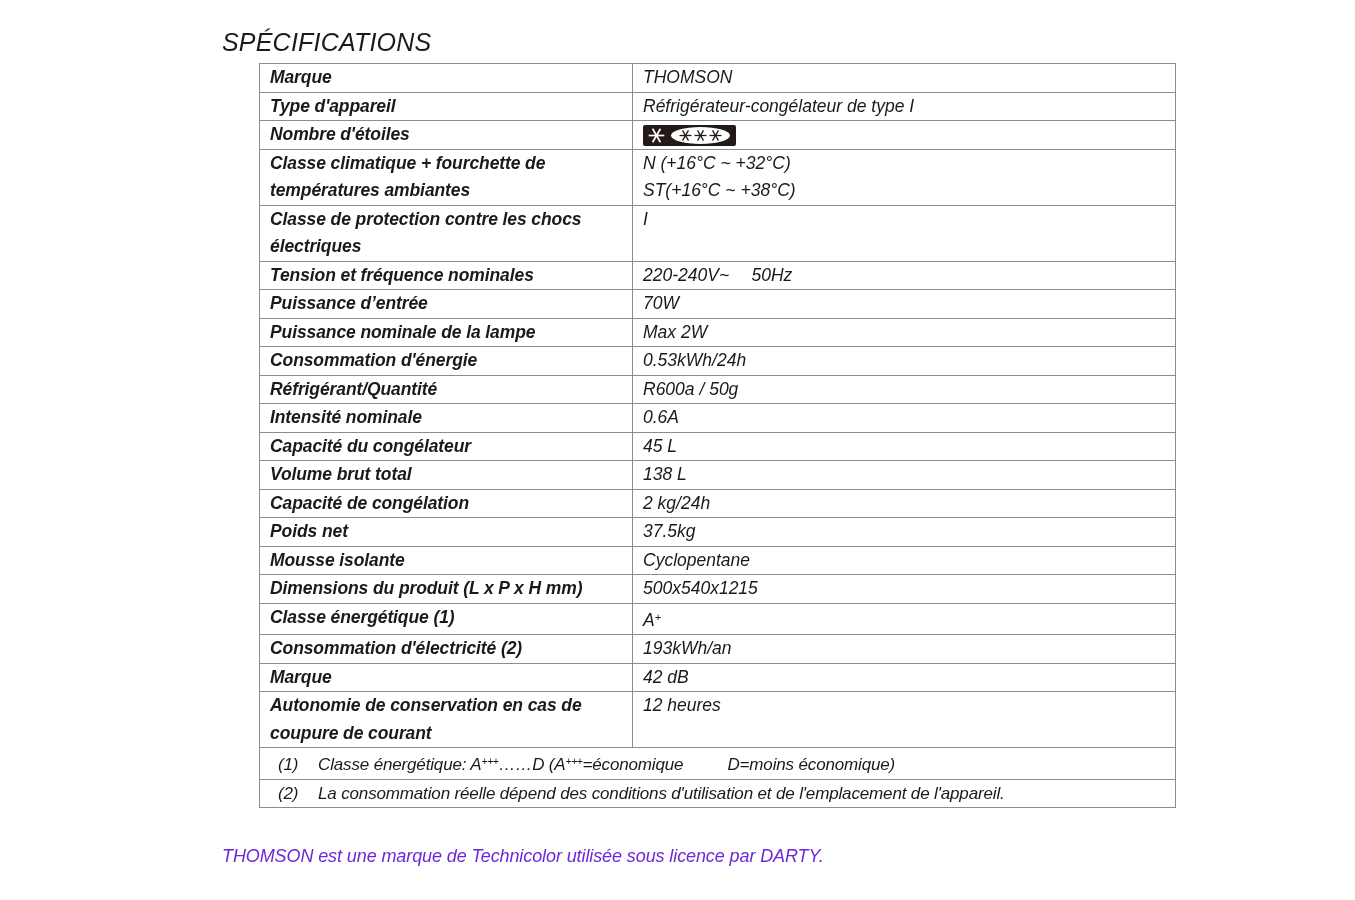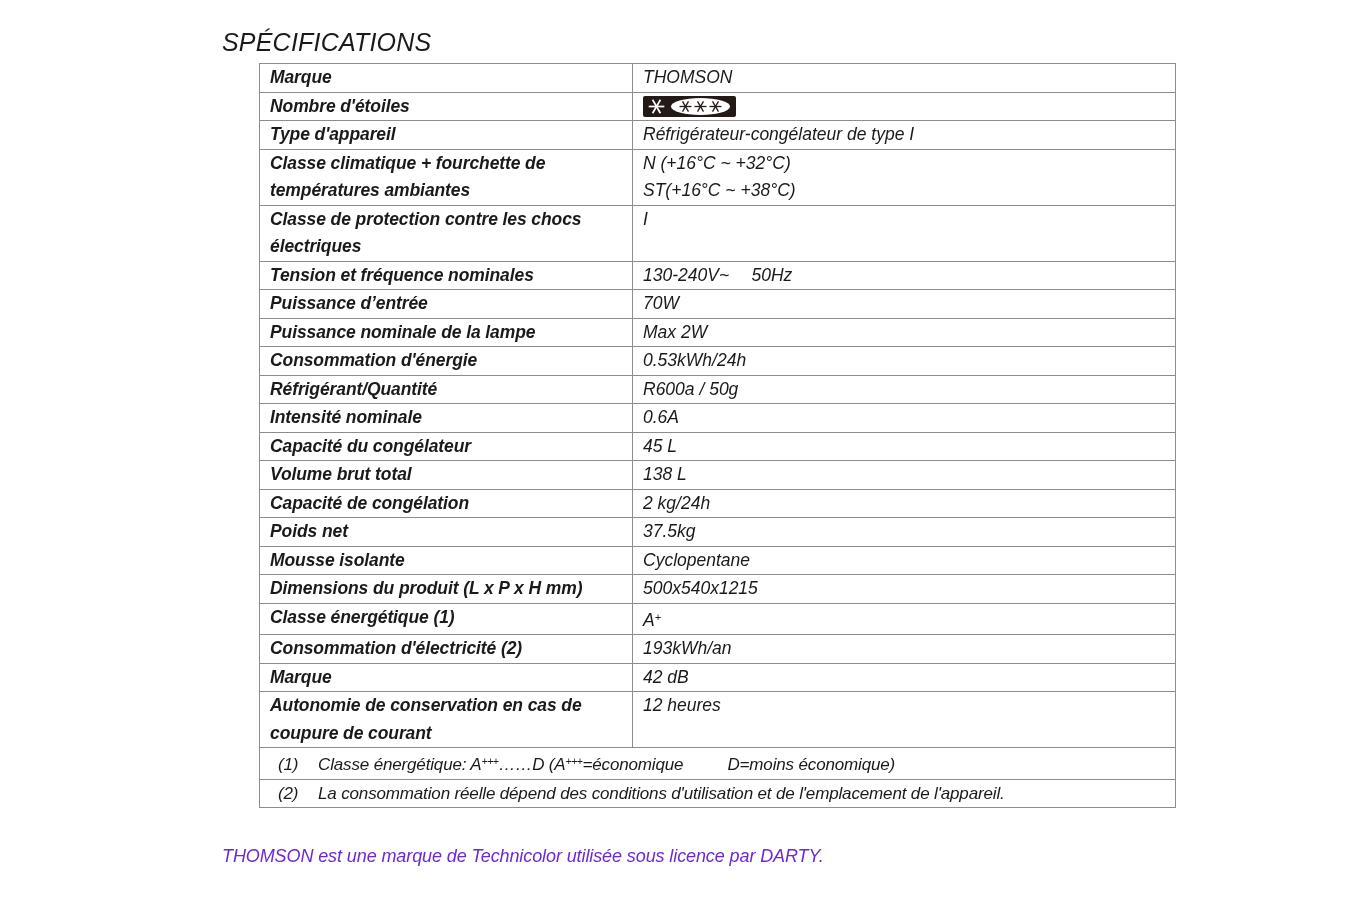--- a/index.html
+++ b/index.html
@@ -130,20 +130,24 @@
 
 <div class="page">
 
   <div class="doc-title">SPÉCIFICATIONS</div>
 
   <table class="spec-table">
     <tbody>
         <tr>
           <td class="label">Marque</td>
           <td class="value">THOMSON</td>
+        </tr>
+        <tr>
+          <td class="label">Type d'appareil</td>
+          <td class="value">Réfrigérateur-congélateur de type I</td>
         </tr>
         <tr>
           <td class="label">Nombre d'étoiles</td>
           <td class="value"><span class="star-badge" style="background: rgb(35, 26, 23);"><span class="snow"><svg width="17" height="17" viewBox="0 0 100 100">
                   <rect x="4" y="45" width="92" height="10" fill="#ffffff" transform="rotate(0 50 50)"></rect>
                   <rect x="4" y="45" width="92" height="10" fill="#ffffff" transform="rotate(60 50 50)"></rect>
                   <rect x="4" y="45" width="92" height="10" fill="#ffffff" transform="rotate(120 50 50)"></rect>
                 </svg></span><span class="oval" style="background: rgb(255, 255, 255);"><span class="snow3"><svg width="13" height="13" viewBox="0 0 100 100">
                     <rect x="4" y="45" width="92" height="10" fill="#231a17" transform="rotate(0 50 50)"></rect>
                     <rect x="4" y="45" width="92" height="10" fill="#231a17" transform="rotate(60 50 50)"></rect>
@@ -151,35 +155,31 @@
                   </svg></span><span class="snow3"><svg width="13" height="13" viewBox="0 0 100 100">
                     <rect x="4" y="45" width="92" height="10" fill="#231a17" transform="rotate(0 50 50)"></rect>
                     <rect x="4" y="45" width="92" height="10" fill="#231a17" transform="rotate(60 50 50)"></rect>
                     <rect x="4" y="45" width="92" height="10" fill="#231a17" transform="rotate(120 50 50)"></rect>
                   </svg></span><span class="snow3"><svg width="13" height="13" viewBox="0 0 100 100">
                     <rect x="4" y="45" width="92" height="10" fill="#231a17" transform="rotate(0 50 50)"></rect>
                     <rect x="4" y="45" width="92" height="10" fill="#231a17" transform="rotate(60 50 50)"></rect>
                     <rect x="4" y="45" width="92" height="10" fill="#231a17" transform="rotate(120 50 50)"></rect>
                   </svg></span></span></span></td>
         </tr>
-        <tr>
-          <td class="label">Type d'appareil</td>
-          <td class="value">Réfrigérateur-congélateur de type I</td>
-        </tr>
         <tr class="tall">
           <td class="label">Classe climatique + fourchette de températures ambiantes</td>
           <td class="value">N (+16°C ~ +32°C)<br>ST(+16°C ~ +38°C)</td>
         </tr>
         <tr class="tall">
           <td class="label">Classe de protection contre les chocs électriques</td>
           <td class="value">I</td>
         </tr>
         <tr>
           <td class="label">Tension et fréquence nominales</td>
-          <td class="value">130-240V~  50Hz</td>
+          <td class="value">220-240V~  50Hz</td>
         </tr>
         <tr>
           <td class="label">Puissance d’entrée</td>
           <td class="value">70W</td>
         </tr>
         <tr>
           <td class="label">Puissance nominale de la lampe</td>
           <td class="value">Max 2W</td>
         </tr>
         <tr>

